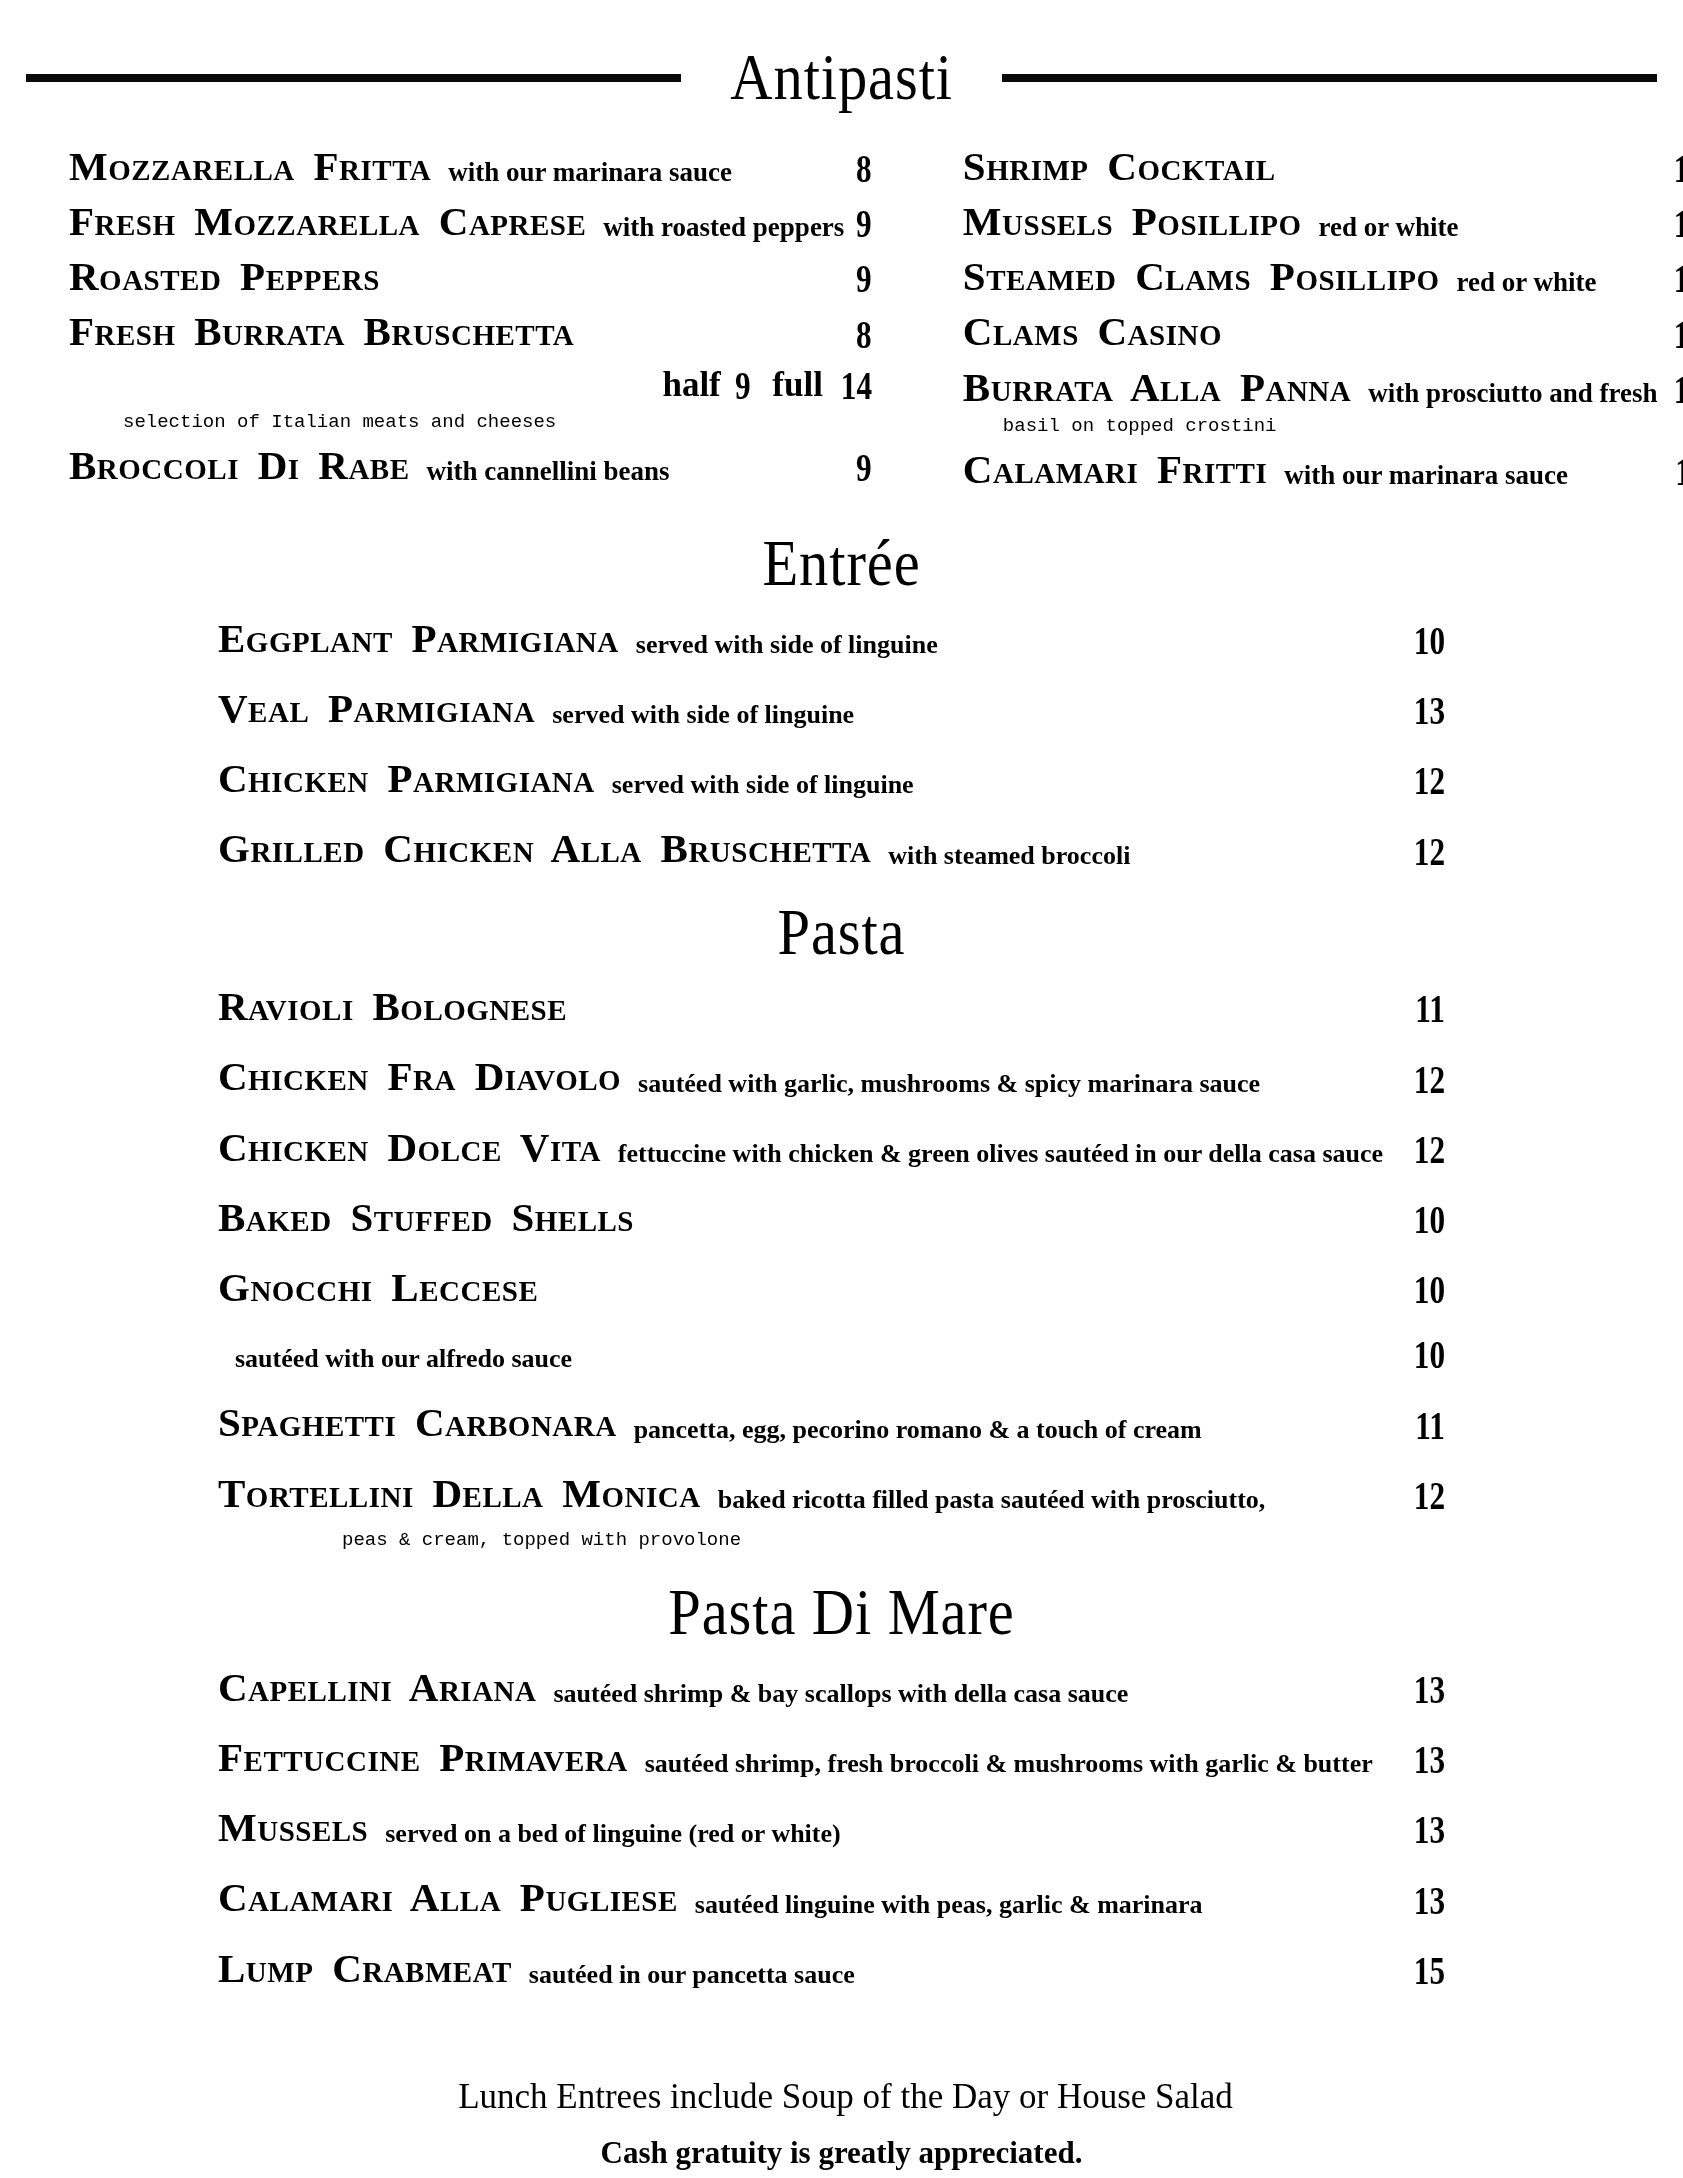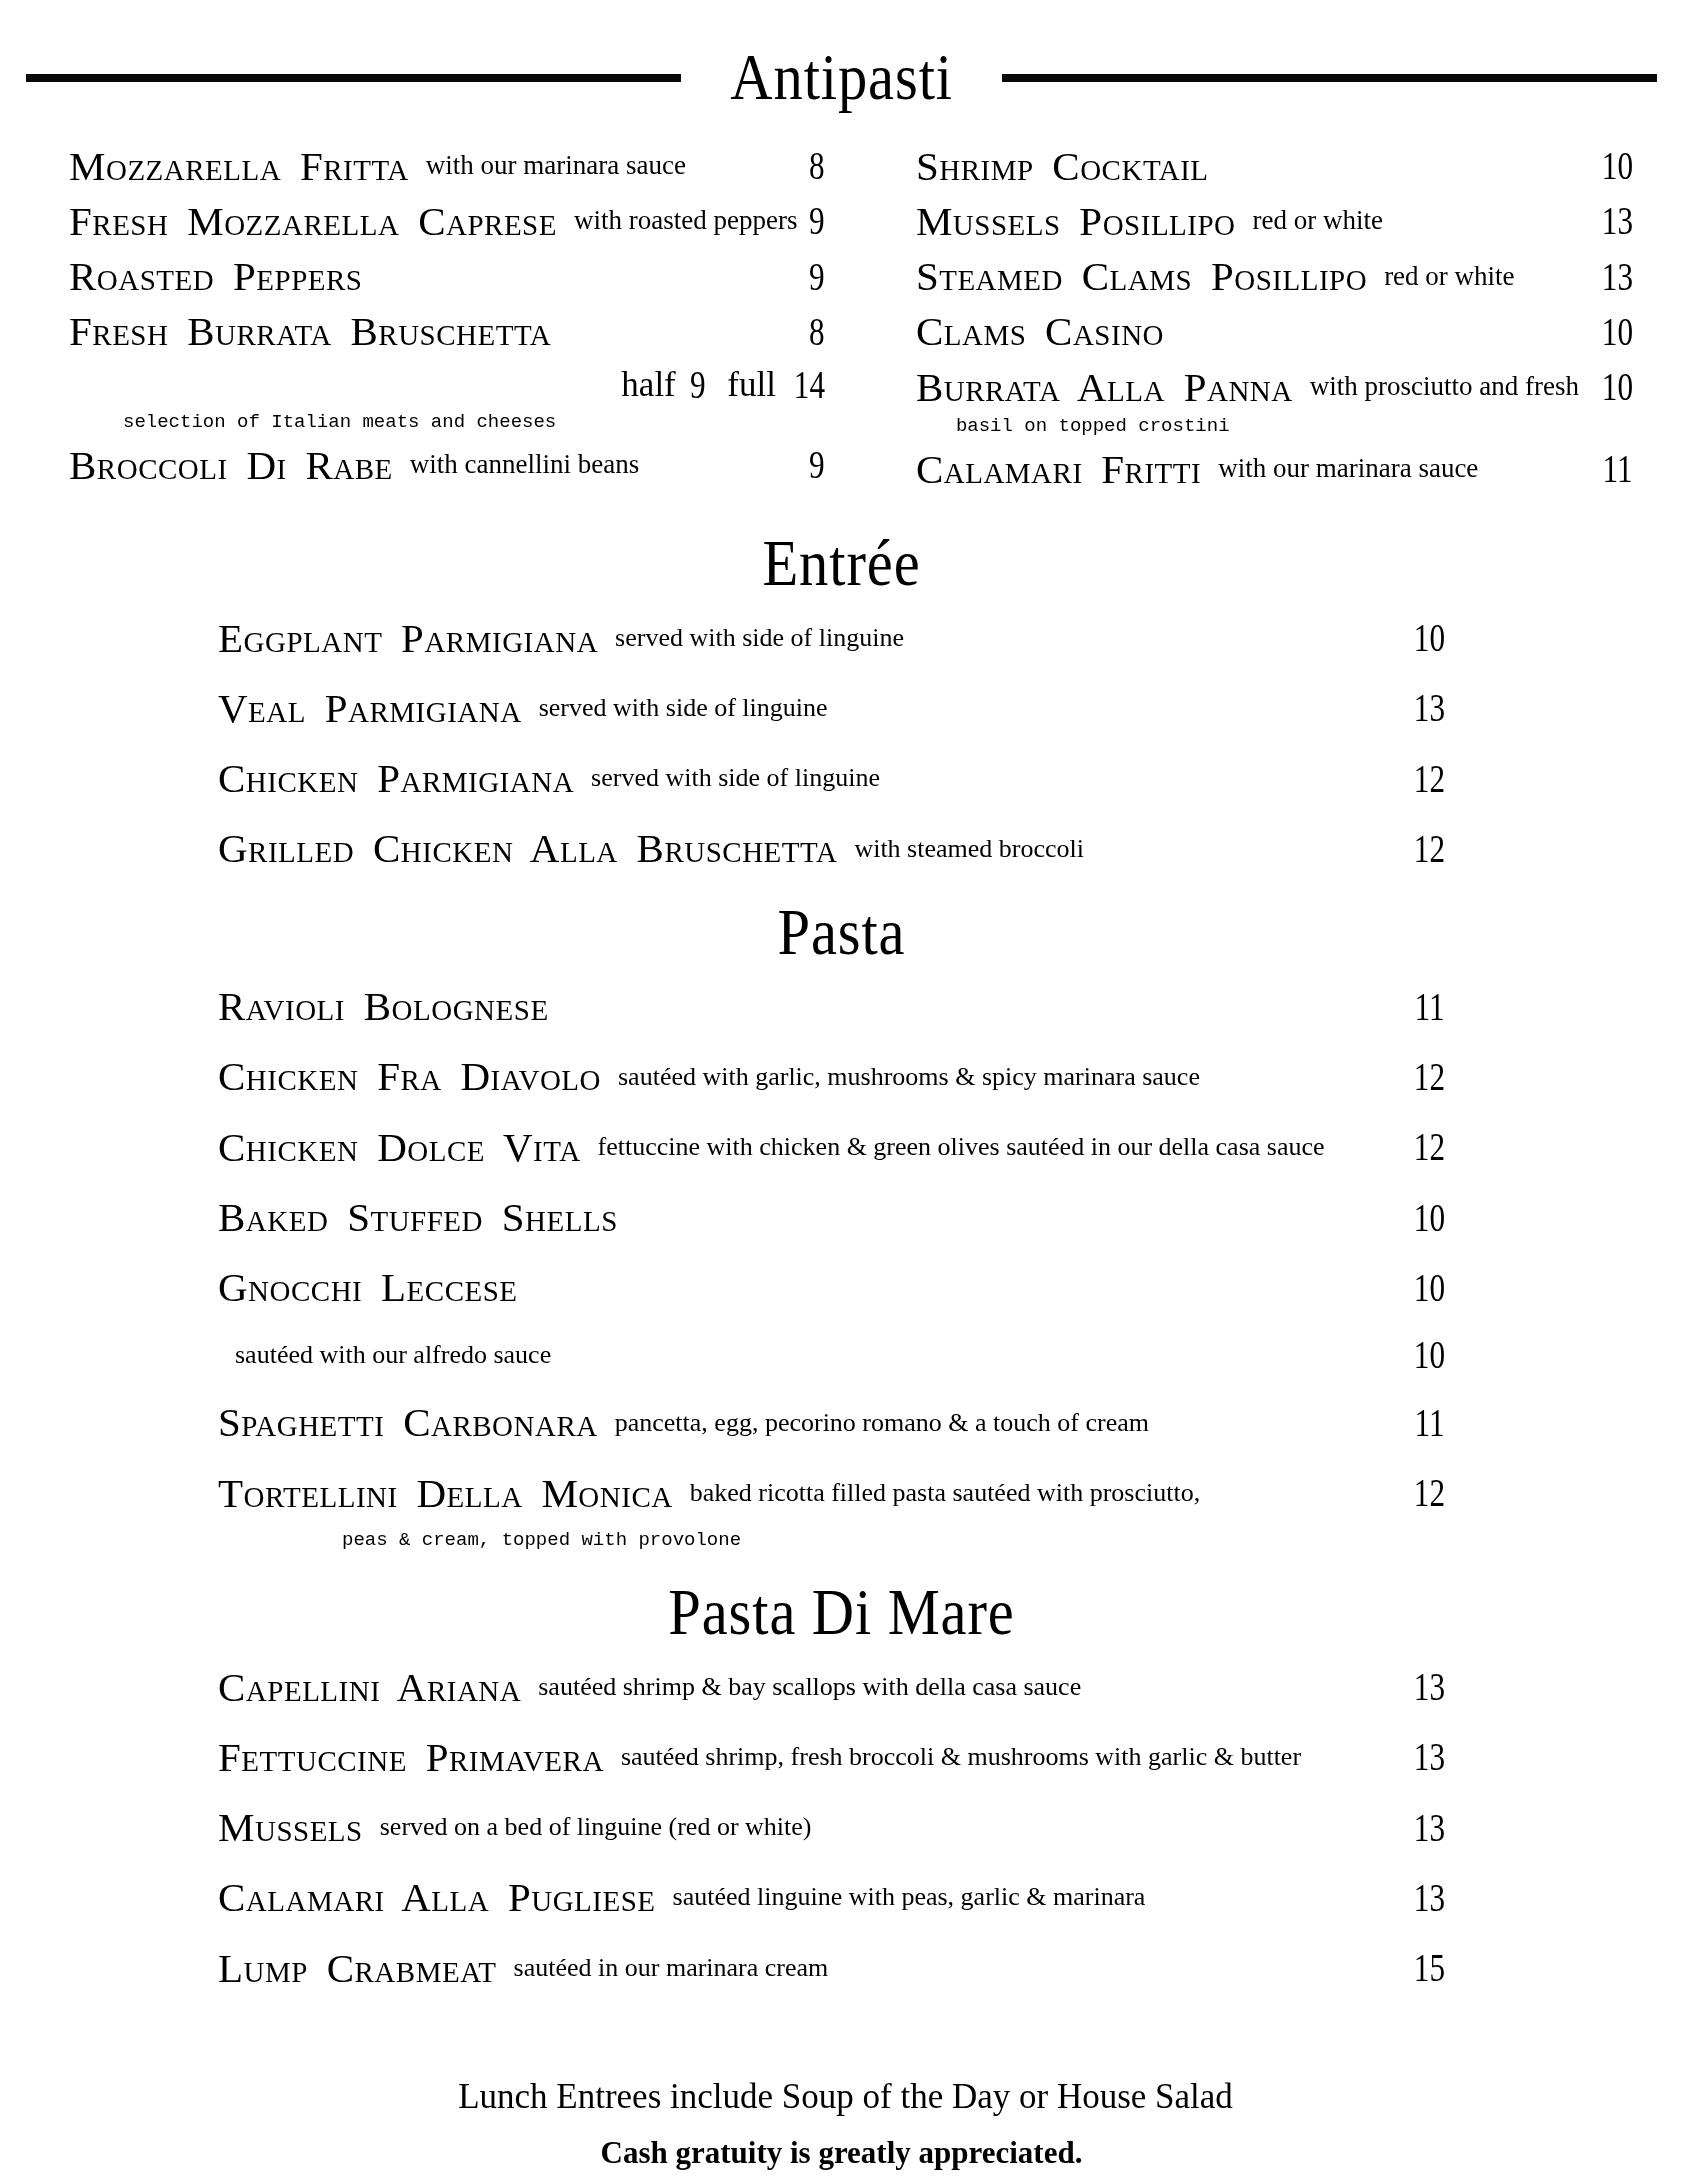--- a/index.html
+++ b/index.html
@@ -24,21 +24,21 @@
   }
   h2.sec-title { margin: 26px 0 16px; display: block; text-align: center; }
 
   
   .ant-grid {
     display: grid; grid-template-columns: 1fr 1fr;
     column-gap: 91px; margin: 30px 50px 0 69px;
   }
 
   
-  .row { display: flex; align-items: center; margin-bottom: 11px; }
+  .row { display: flex; align-items: flex-end; margin-bottom: 11px; font-weight: bold; }
   .nm {
     font-variant: small-caps; font-size: 41px; line-height: 1.08;
     word-spacing: 8px; letter-spacing: 0.5px; white-space: nowrap;
   }
   .ds { font-size: 27px; margin-left: 17px; white-space: nowrap; }
   .sp { flex: 1 1 0; min-width: 8px; }
   .pr {
     font-size: 39px; line-height: 1;
     display: inline-block; transform: scaleX(0.8); transform-origin: right center;
     white-space: nowrap;
@@ -280,21 +280,21 @@
 
     <div class="row">
       <span class="nm">Calamari Alla Pugliese</span>
       <span class="ds">sautéed linguine with peas, garlic &amp; marinara</span>
       <span class="sp"></span>
       <span class="pr">13</span>
     </div>
 
     <div class="row">
       <span class="nm">Lump Crabmeat</span>
-      <span class="ds">sautéed in our marinara cream</span>
+      <span class="ds">sautéed in our pancetta sauce</span>
       <span class="sp"></span>
       <span class="pr">15</span>
     </div>
 
   </section>
 
   <footer class="footer">
     <div class="f1">Lunch Entrees include Soup of the Day or House Salad</div>
     <div class="f2">Cash gratuity is greatly appreciated.</div>
 

